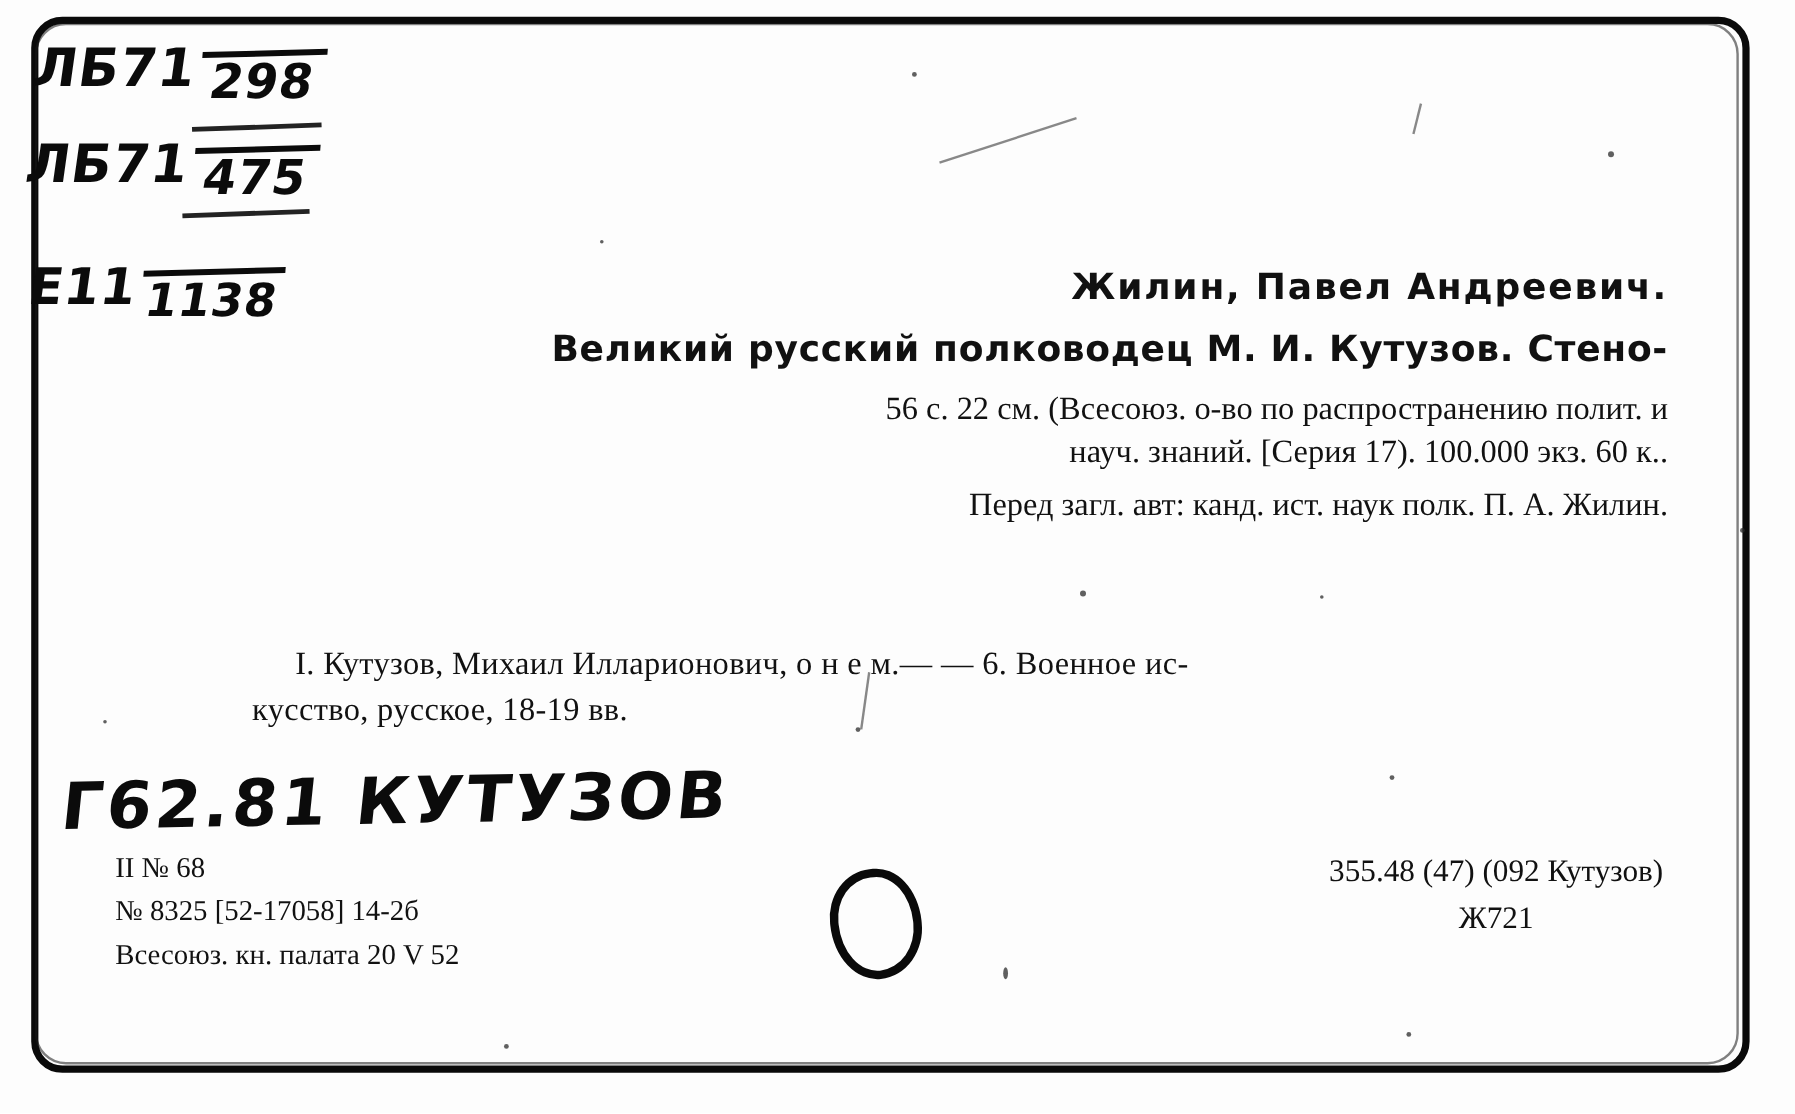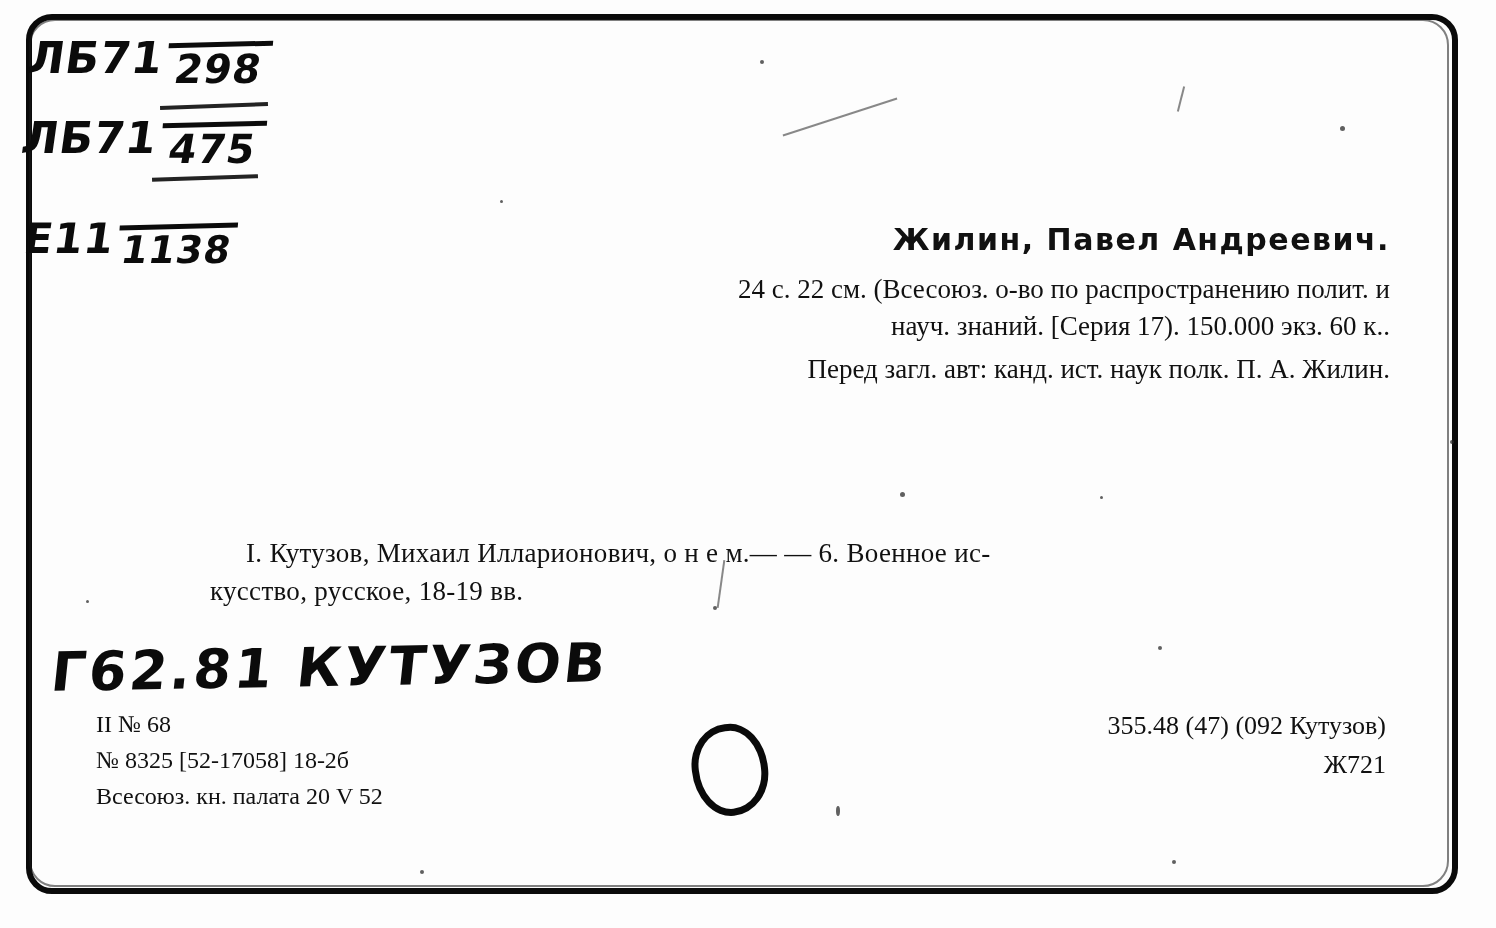--- a/index.html
+++ b/index.html
@@ -169,21 +169,21 @@
   
   #udc {
     position: absolute;
     right: 110px;
     top: 706px;
     font-family: "Liberation Serif", serif;
     font-size: 26px;
     line-height: 1.5;
     text-align: right;
   }
-  #udc span { display: block; white-space: nowrap; }
+  #udc span { display: block; white-space: nowrap; text-align: center; }
 
   
   #inkcircle {
     position: absolute;
     left: 692px;
     top: 724px;
     width: 62px;
     height: 78px;
     border: 7px solid #0a0a0a;
     border-radius: 50% 48% 52% 50% / 46% 52% 48% 54%;
@@ -234,40 +234,41 @@
     </span>
   </div>
 
   <div class="scratch" style="left:160px;  top:104px; width:108px;"></div>
   <div class="scratch" style="left:152px;  top:176px; width:106px;"></div>
 
   <div class="block" style="top:222px;text-align:right;">
     <div class="author">Жилин, Павел Андреевич.</div>
 
     <div class="title" style="margin-top:14px;">
+      <span class="l2">Великий русский полководец М. И. Кутузов.  Стено-</span>
     </div>
 
     <div class="phys">
-      <span class="row1" style="padding-left:44px;">24 с.   22 см.      (Всесоюз. о-во по  распространению  полит. и</span>
-      <span class="row2">науч. знаний. [Серия 17). 150.000 экз. 60 к..</span>
+      <span class="row1" style="padding-left:44px;">56 с.   22 см.      (Всесоюз. о-во по  распространению  полит. и</span>
+      <span class="row2">науч. знаний. [Серия 17). 100.000 экз. 60 к..</span>
     </div>
 
     <div class="note">Перед загл. авт: канд. ист. наук полк. П. А. Жилин.</div>
   </div>
 
   <div class="block tracings" style="top:534px;">
     <span class="t1">I. Кутузов, Михаил Илларионович, о  н е м.— — 6. Военное ис-</span>
     <span class="t2">кусство, русское, 18-19 вв.</span>
   </div>
 
   <div id="handclass">Г62.81 КУТУЗОВ</div>
 
   <div id="imprint">
     <span>II № 68</span>
-    <span>№ 8325 [52-17058] 18-2б</span>
+    <span>№ 8325 [52-17058] 14-2б</span>
     <span>Всесоюз. кн. палата 20 V 52</span>
   </div>
 
   <div id="udc">
     <span>355.48 (47) (092 Кутузов)</span>
     <span>Ж721</span>
   </div>
 
   <div id="inkcircle"></div>
 

